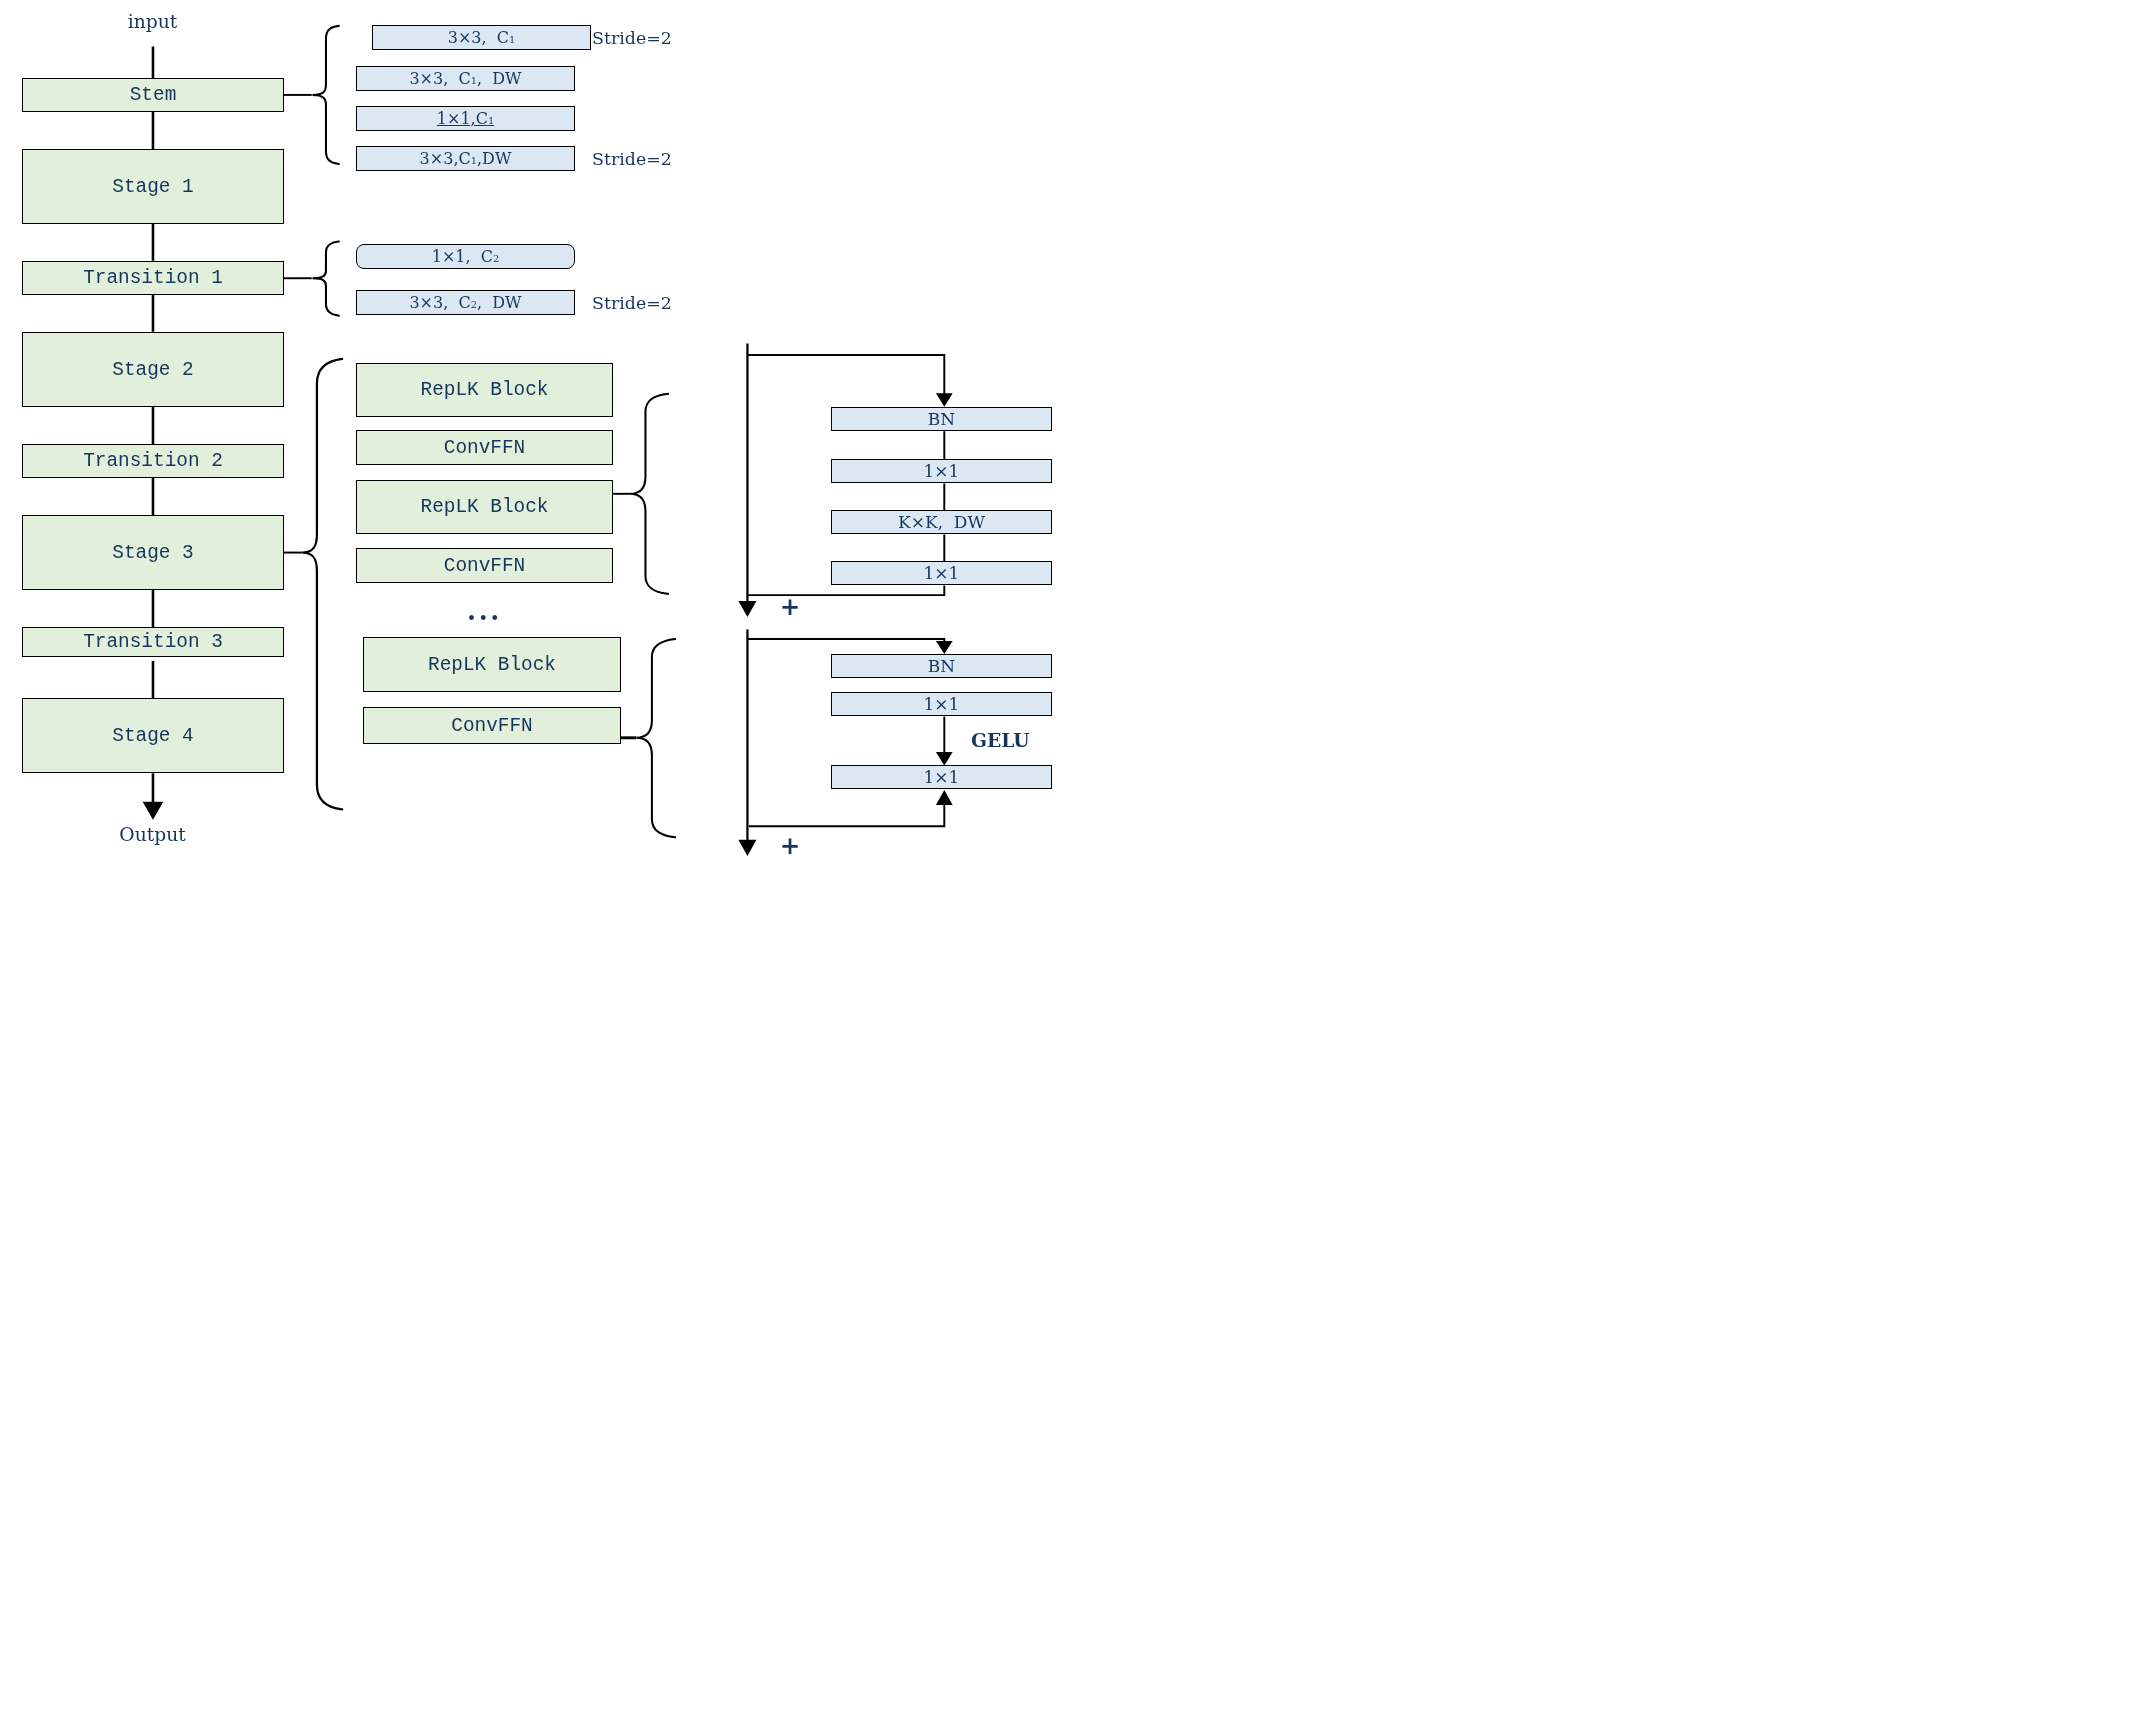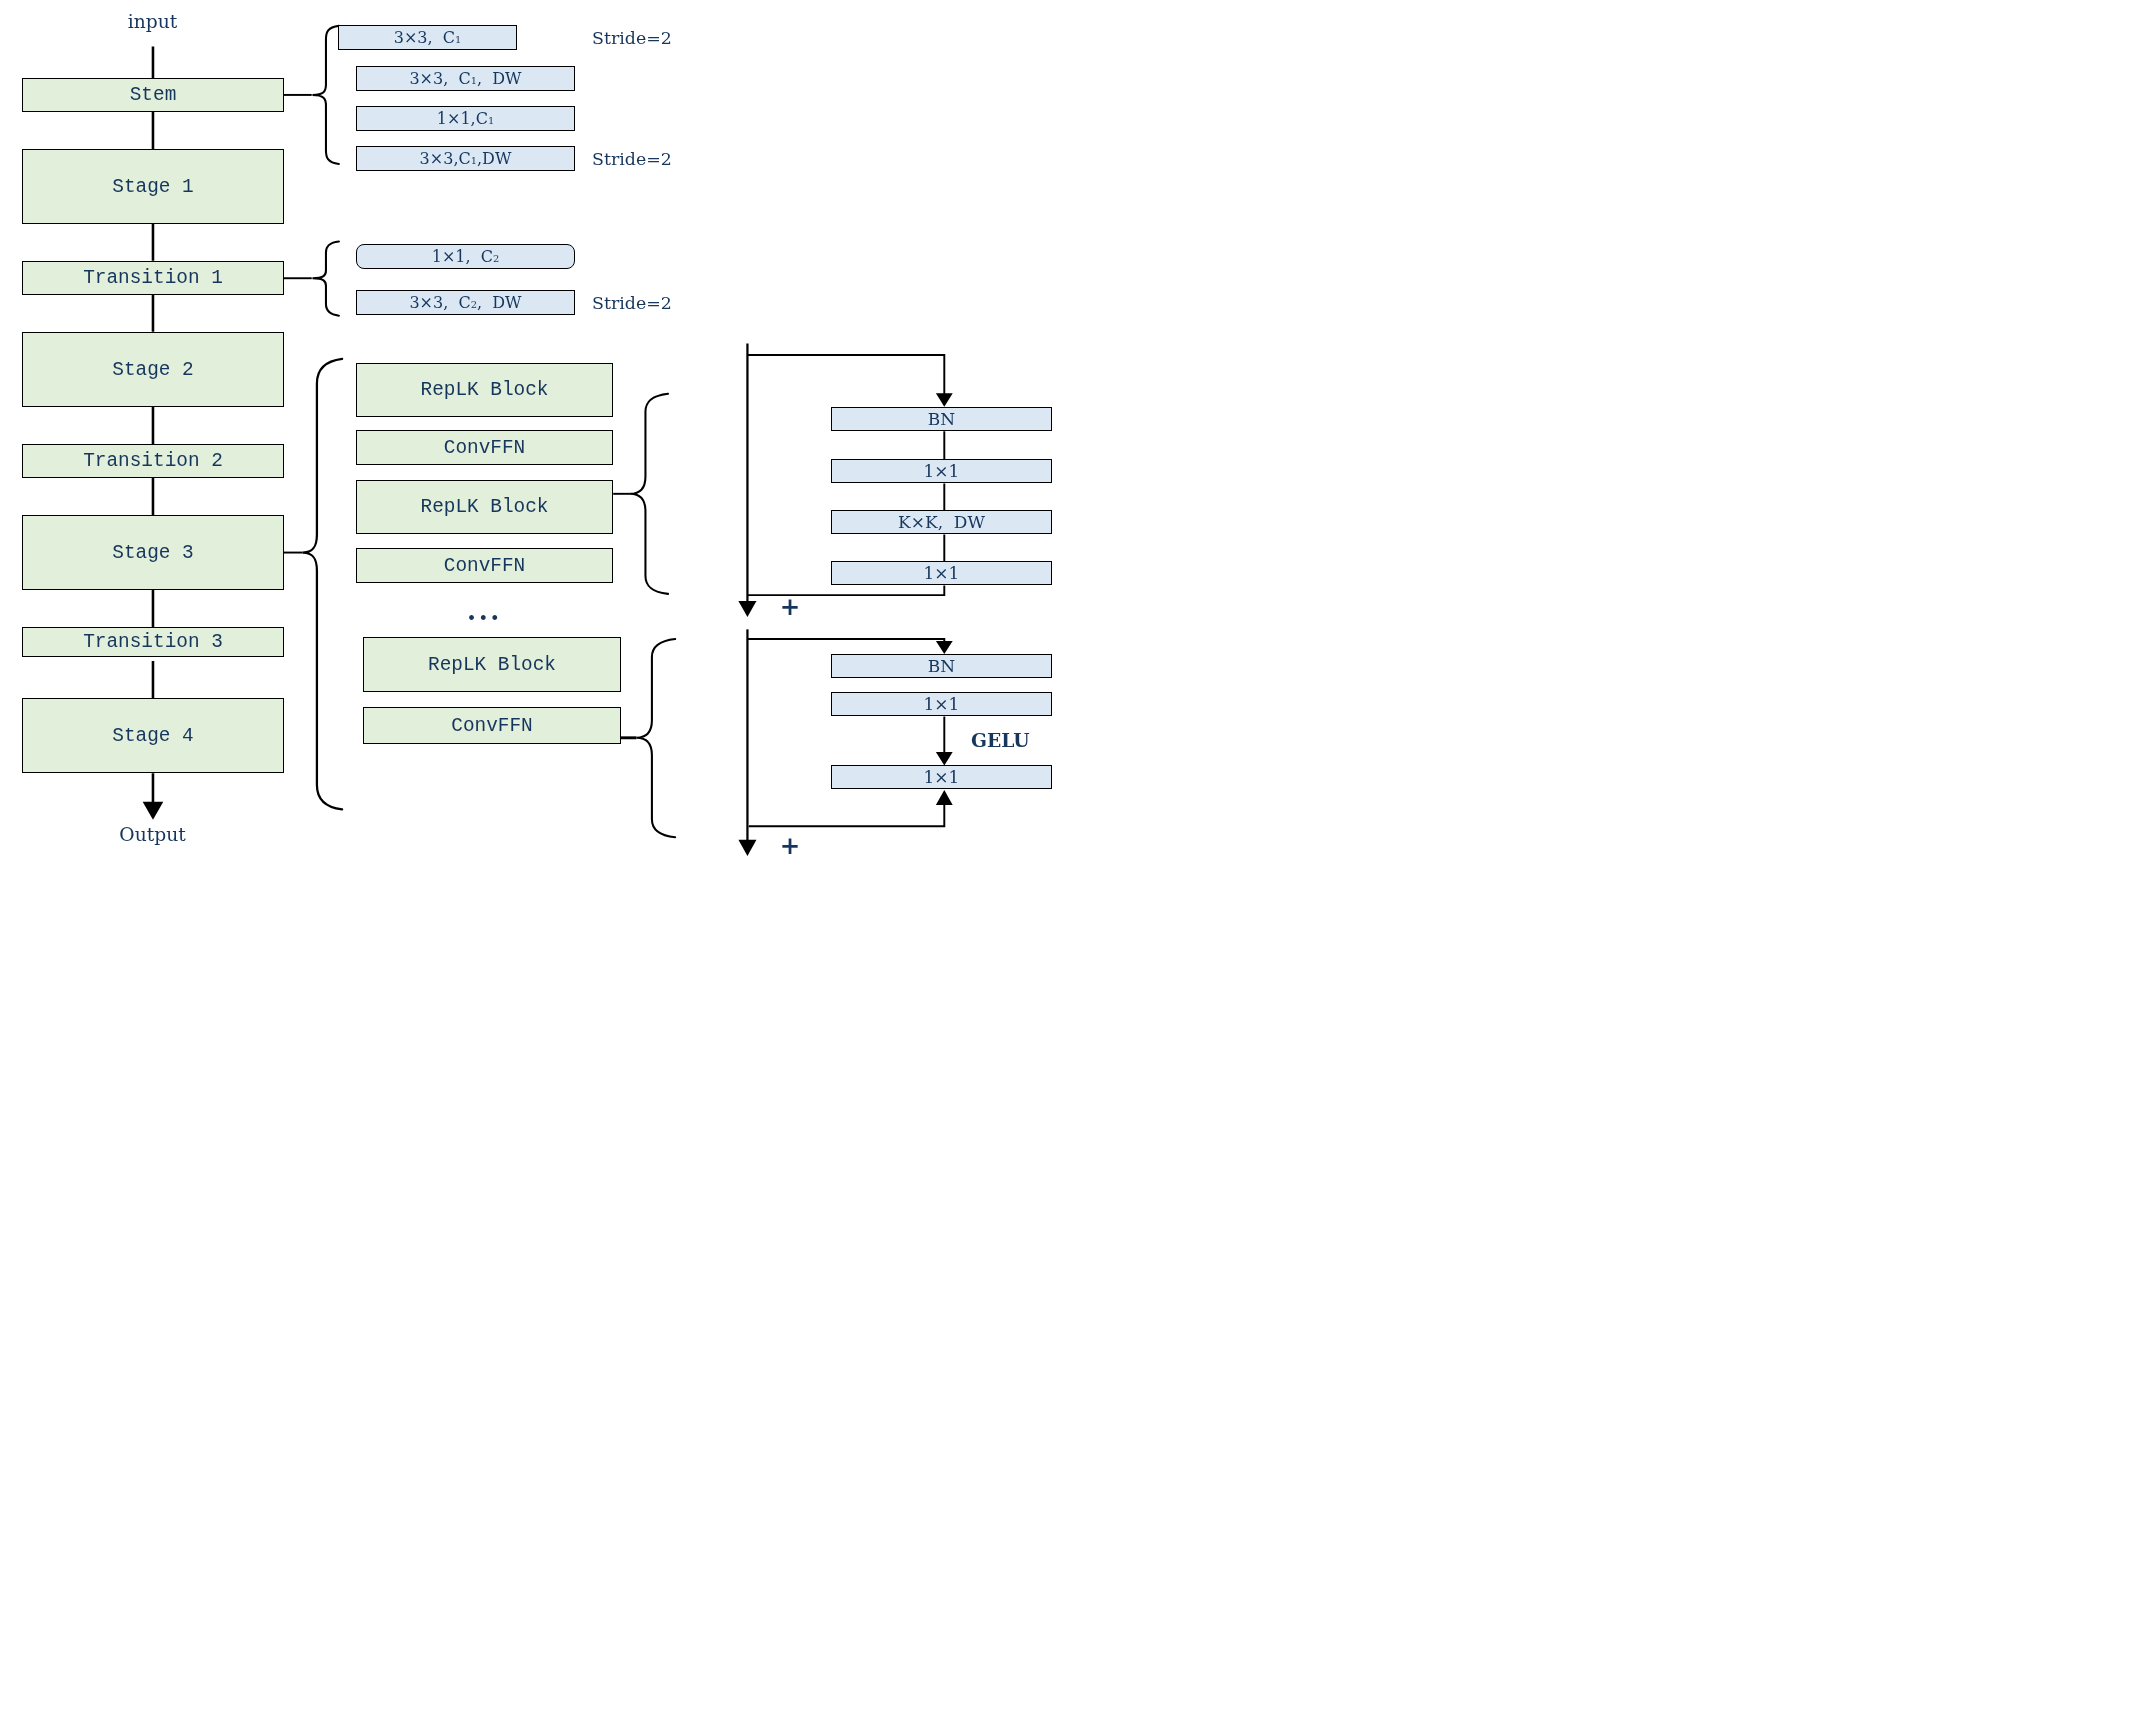--- a/index.html
+++ b/index.html
@@ -65,27 +65,27 @@
 
   <div class="box g" style="left:22px;top:78px;width:262px;height:34px;">Stem</div>
   <div class="box g" style="left:22px;top:149px;width:262px;height:75px;">Stage 1</div>
   <div class="box g" style="left:22px;top:261px;width:262px;height:34px;">Transition 1</div>
   <div class="box g" style="left:22px;top:332px;width:262px;height:75px;">Stage 2</div>
   <div class="box g" style="left:22px;top:444px;width:262px;height:34px;">Transition 2</div>
   <div class="box g" style="left:22px;top:515px;width:262px;height:75px;">Stage 3</div>
   <div class="box g" style="left:22px;top:627px;width:262px;height:30px;">Transition 3</div>
   <div class="box g" style="left:22px;top:698px;width:262px;height:75px;">Stage 4</div>
 
-  <div class="box b" style="left:338px;top:25px;width:179px;height:25px;">
+  <div class="box b" style="left:372px;top:25px;width:219px;height:25px;">
     <span class="t"><span>3×3,  C</span><span class="sub">1</span><span></span></span>
   </div>
   <div class="box b" style="left:356px;top:66px;width:219px;height:25px;">
     <span class="t"><span>3×3,  C</span><span class="sub">1</span><span>,  DW</span></span>
   </div>
-  <div class="box b" style="left:356px;top:106px;width:219px;height:25px;">
+  <div class="box b" style="left:356px;top:106px;width:219px;height:25px;text-decoration:underline;">
     <span class="t"><span>1×1,C</span><span class="sub">1</span><span></span></span>
   </div>
   <div class="box b" style="left:356px;top:146px;width:219px;height:25px;">
     <span class="t"><span>3×3,C</span><span class="sub">1</span><span>,DW</span></span>
   </div>
   <div class="lbl stride" style="left:592px;top:25px;width:110px;height:25px;">Stride=2</div>
   <div class="lbl stride" style="left:592px;top:146px;width:110px;height:25px;">Stride=2</div>
 
   <div class="box b" style="left:356px;top:244px;width:219px;height:25px;border-radius:8px;">
     <span class="t"><span>1×1,  C</span><span class="sub">2</span><span></span></span>

